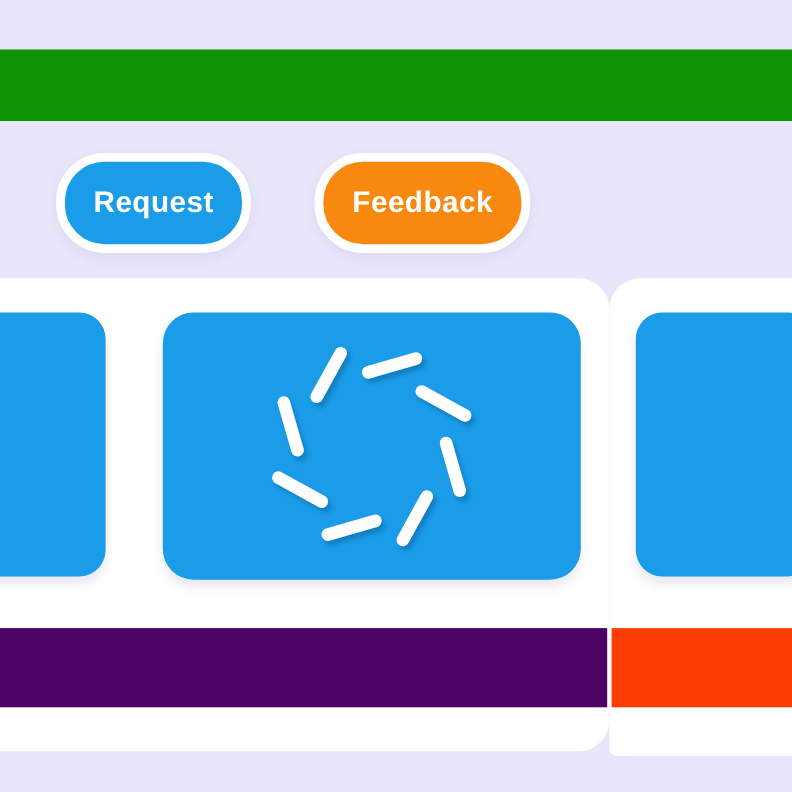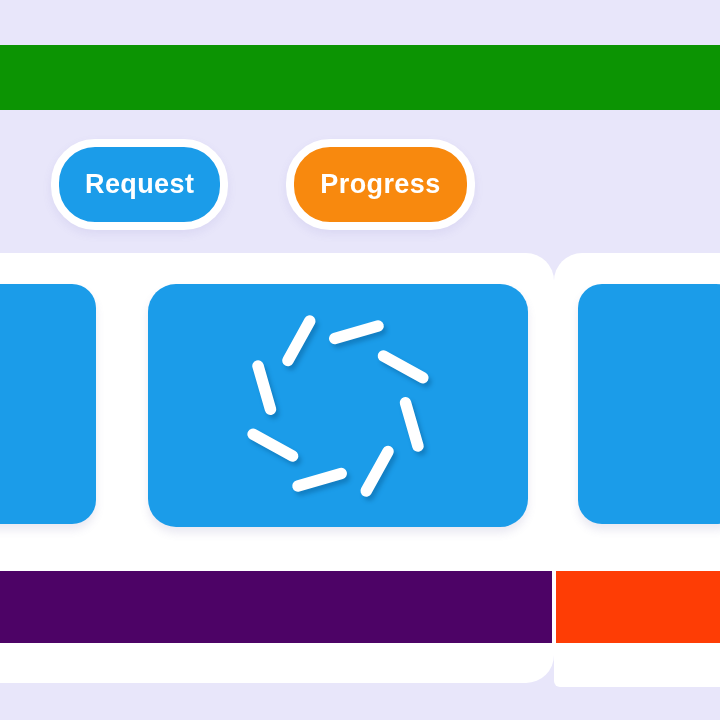--- a/index.html
+++ b/index.html
@@ -97,21 +97,21 @@
 
   <div class="top-banner" style="background-color: rgb(12, 148, 3);"></div>
 
   <div class="stepper">
     <div class="step-pill" style="background-color: rgb(27, 156, 233);">
       <span class="step-label">Request</span>
     </div>
     <div class="stepper-connector" style="background-color: rgb(255, 255, 255);"></div>
     <div class="stepper-connector" style="background-color: rgb(255, 255, 255);"></div>
     <div class="step-pill" style="background-color: rgb(248, 137, 14);">
-      <span class="step-label">Progress</span>
+      <span class="step-label">Feedback</span>
     </div>
   </div>
 
   <div class="main-card" style="background-color: rgb(255, 255, 255);"></div>
   <div class="side-card" style="background-color: rgb(255, 255, 255);"></div>
 
   <div class="tile tile-left" style="background-color: rgb(27, 156, 233);"></div>
 
   <div class="tile tile-center" style="background-color: rgb(27, 156, 233);">
     <svg class="spinner-svg" id="spinner" width="208" height="208" viewBox="-104 -104 208 208" xmlns="http://www.w3.org/2000/svg">

